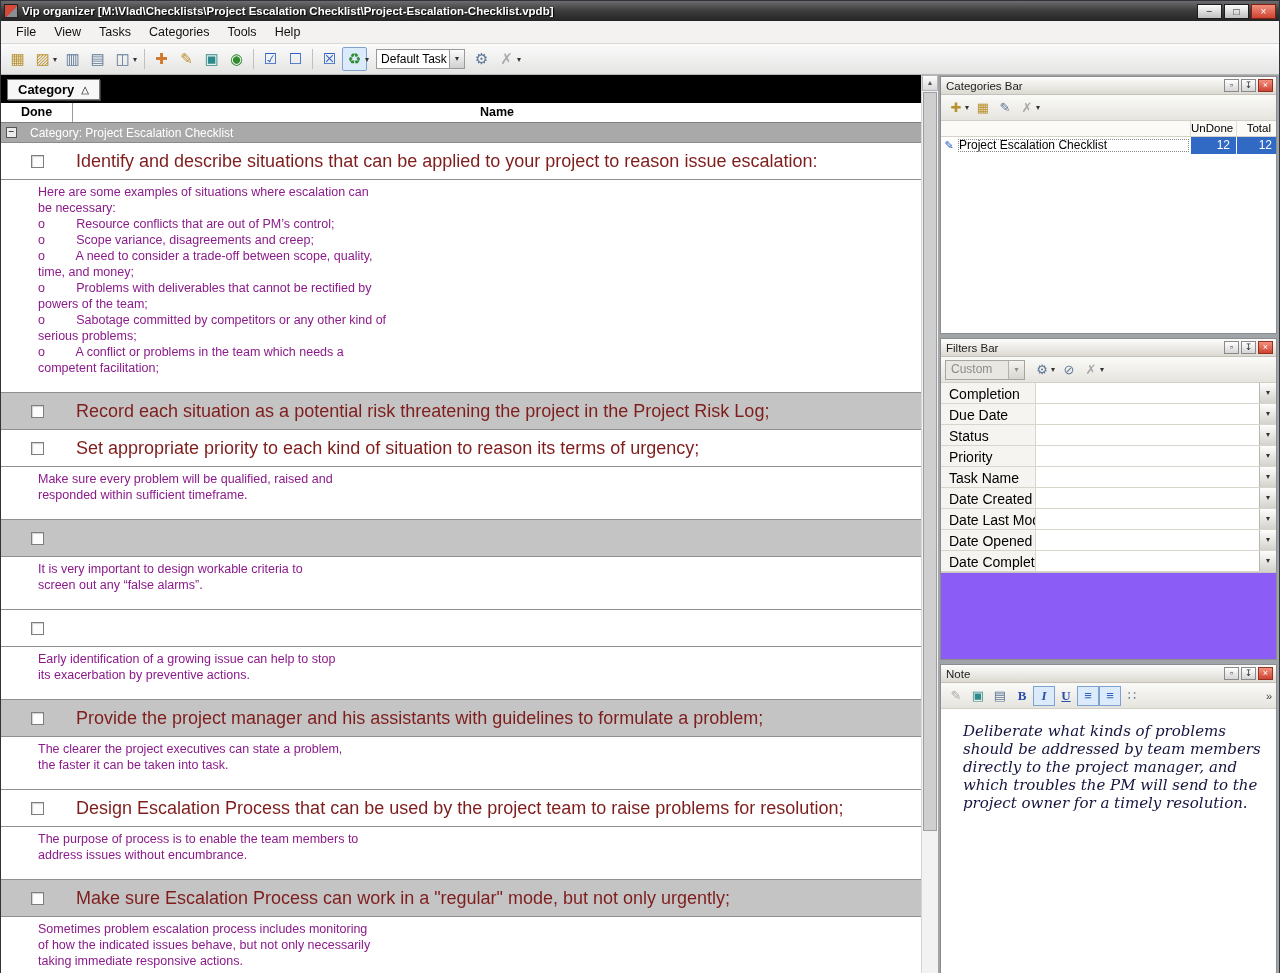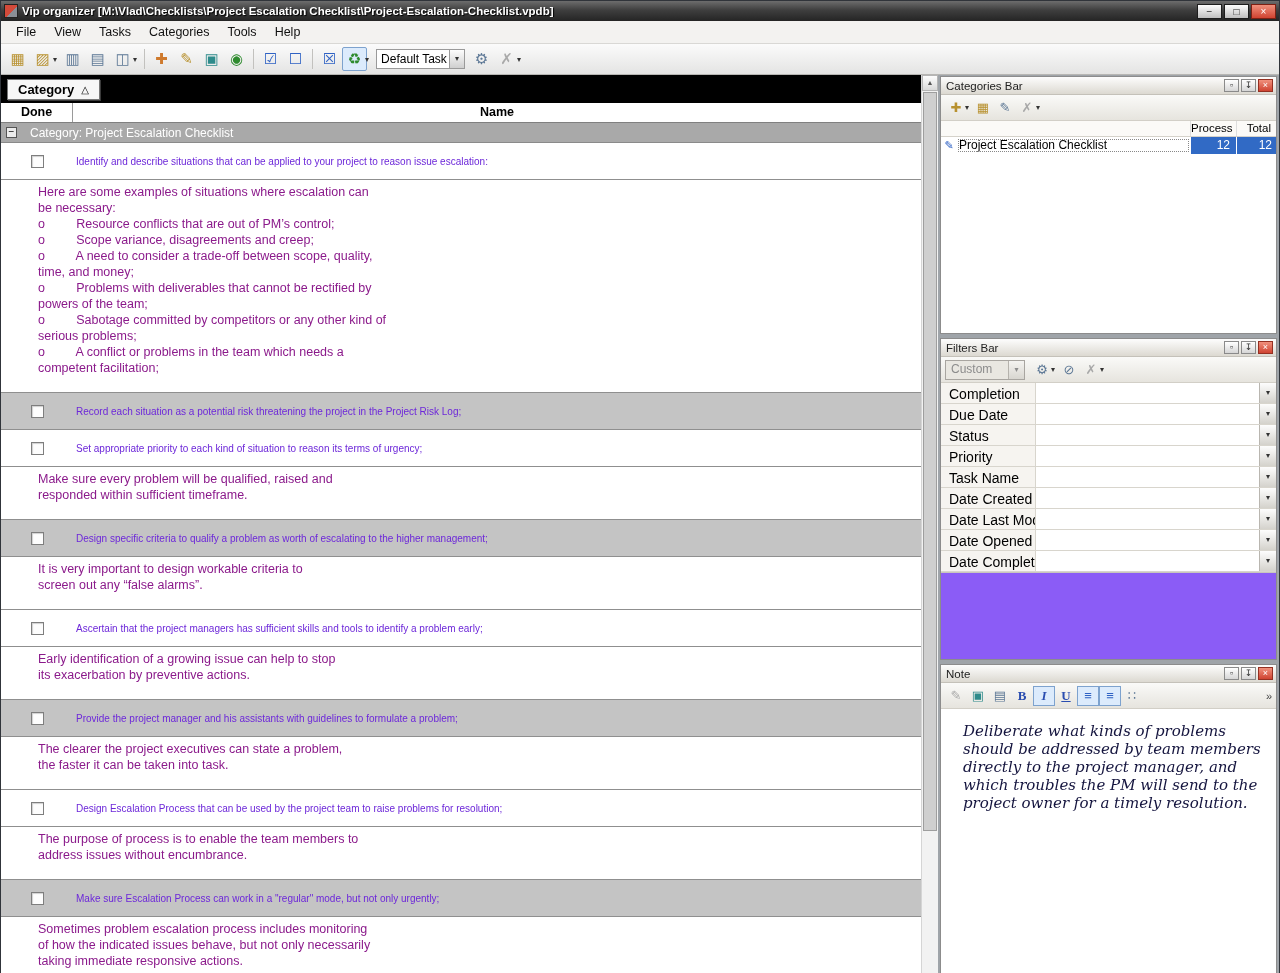--- a/index.html
+++ b/index.html
@@ -59,21 +59,21 @@
   .catrow { height:20px; flex:0 0 20px; background:#a9a9a9; color:#fff; display:flex; align-items:center;
     border-bottom:1px solid #8a8a8a; font-size:12px; }
   .collapse-box { width:11px; height:11px; background:#ececec; border:1px solid #555; color:#000;
     font-size:10px; line-height:8px; text-align:center; margin:0 13px 0 5px; }
   .gridrows { flex:1; overflow:hidden; display:flex; flex-direction:column; background:#fff; }
   .row.task { height:37px; flex:0 0 37px; display:flex; align-items:center; border-bottom:1px solid #8f8f8f; background:#fff; }
   .row.task.gray { background:#c4c4c4; }
   .cell-done { width:72px; flex:0 0 72px; display:flex; justify-content:center; }
   .checkbox { width:13px; height:13px; background:#fdfdfd; border:1px solid #7e7e7e;
     box-shadow:inset 1px 1px 1px rgba(0,0,0,.18); }
-  .cell-name { flex:1; font-size:10px; color:#6d28d9; padding-left:3px; }
+  .cell-name { flex:1; font-size:18px; color:#7f1d1d; padding-left:3px; }
   .row.note { border-bottom:1px solid #8f8f8f; padding:4px 8px 16px 37px; font-size:12.5px;
     line-height:16px; color:#8b1a8b; white-space:pre-wrap; background:#fff; }
 
   .statusbar { height:27px; flex:0 0 27px; background:#ececec; border-top:1px solid #9a9a9a;
     display:flex; align-items:center; font-weight:bold; font-size:12.5px; color:#000; }
   .statusbox { width:66px; height:100%; background:#dedede; border-right:1px solid #b0b0b0;
     box-shadow:inset 1px 1px 2px rgba(0,0,0,.2); margin-right:9px; }
 
   
   .vscroll { width:17px; flex:0 0 17px; background:#f2f2f2; border-left:1px solid #d5d5d5;
@@ -277,30 +277,28 @@
                 </div>
               <div class="cell-name">Set appropriate priority to each kind of situation to reason its terms of urgency;</div>
             </div>
             <div class="row note">Make sure every problem will be qualified, raised and
 responded within sufficient timeframe.</div>
 
             <div class="row task gray">
               <div class="cell-done">
                   <span class="checkbox"></span>
                 </div>
-              <div class="cell-name">Design specific criteria to qualify a problem as worth of escalating to the higher management;</div>
             </div>
             <div class="row note">It is very important to design workable criteria to
 screen out any “false alarms”.</div>
 
             <div class="row task">
               <div class="cell-done">
                   <span class="checkbox"></span>
                 </div>
-              <div class="cell-name">Ascertain that the project managers has sufficient skills and tools to identify a problem early;</div>
             </div>
             <div class="row note">Early identification of a growing issue can help to stop
 its exacerbation by preventive actions.</div>
 
             <div class="row task gray">
               <div class="cell-done">
                   <span class="checkbox"></span>
                 </div>
               <div class="cell-name">Provide the project manager and his assistants with guidelines to formulate a problem;</div>
             </div>
@@ -370,21 +368,21 @@
           <span class="tbtn">
               <span class="c-steel">✎</span>
             </span>
           <span class="tbtn">
               <span class="c-dis">✗</span>
             </span>
           <span class="tdrop">▾</span>
         </div>
         <div class="cat-head">
           <span class="ch-name"></span>
-          <span class="ch-undone">Process</span>
+          <span class="ch-undone">UnDone</span>
           <span class="ch-total">Total</span>
         </div>
         <div class="cat-list">
           <div class="cat-row">
             <span class="cat-ico">✎</span>
             <span class="cat-name">Project Escalation Checklist</span>
             <span class="cat-undone">12</span>
             <span class="cat-total">12</span>
           </div>
         </div>

